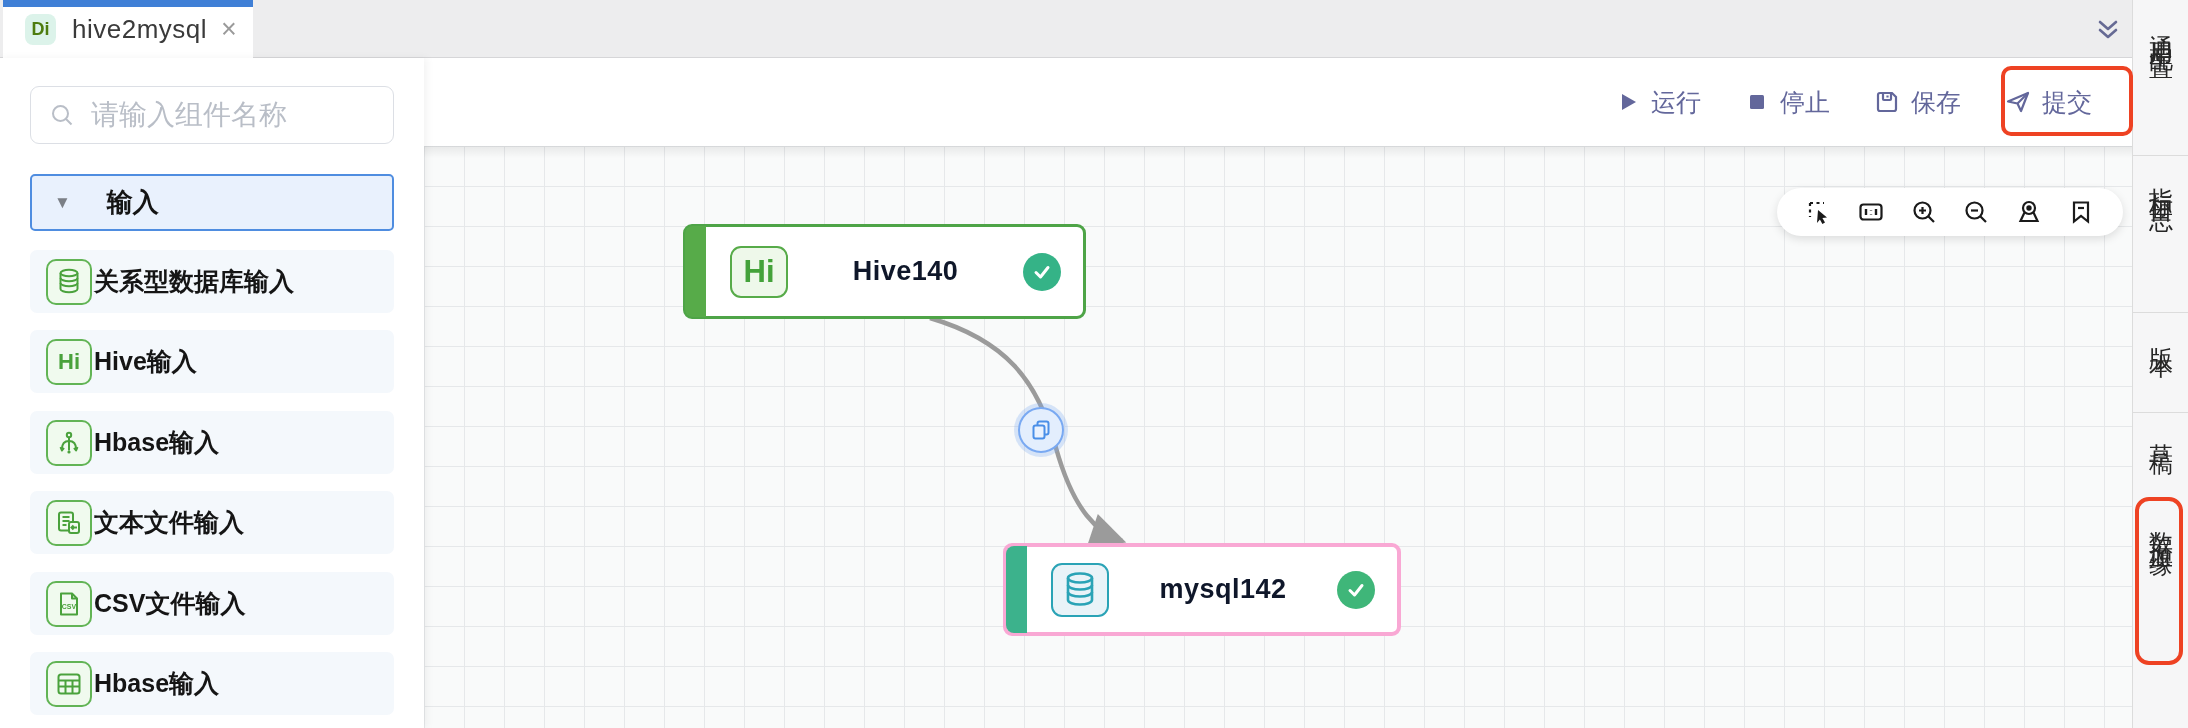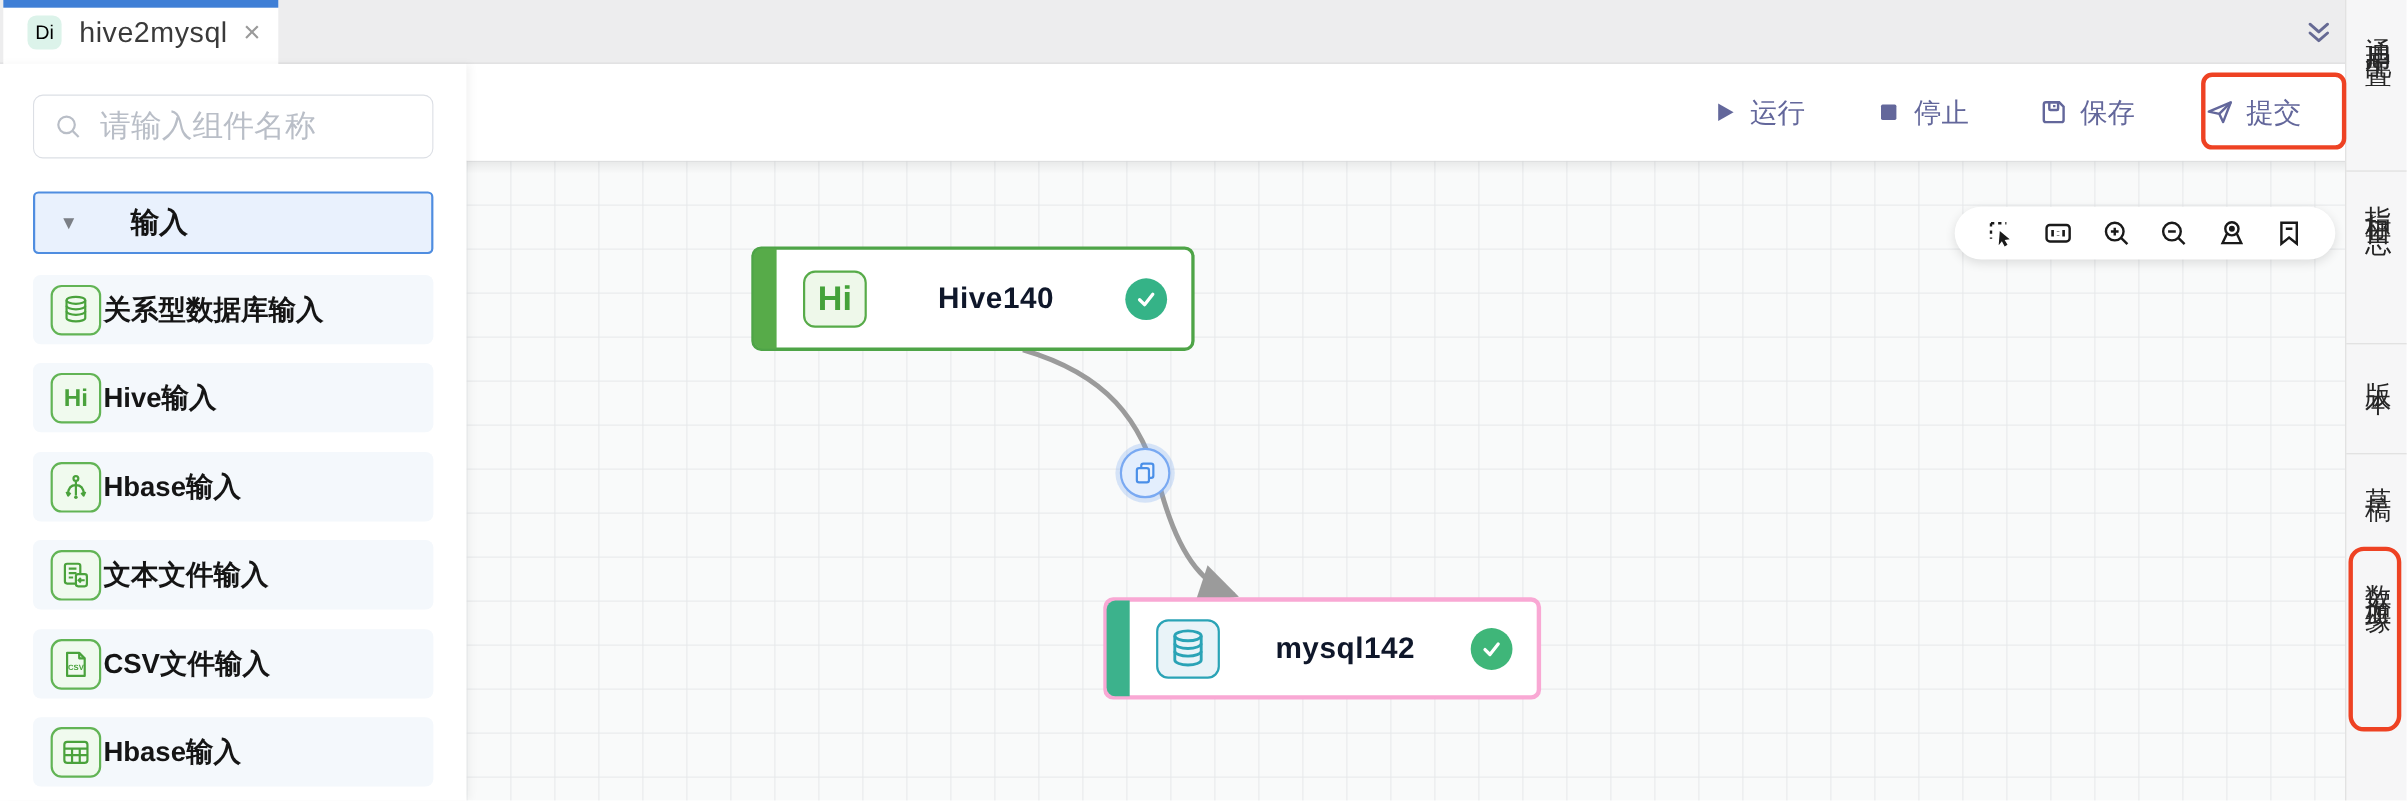--- a/index.html
+++ b/index.html
@@ -2,33 +2,33 @@
 <html><head>
 <meta charset="utf-8">
 <style>
   html,body{margin:0;padding:0;background:#ffffff;font-family:"Liberation Sans","DejaVu Sans",sans-serif;}
   #root{position:relative;width:2188px;height:728px;overflow:hidden;background:#ffffff;}
 
   
   .tabbar{position:absolute;left:0;top:0;width:2132px;height:58px;background:#ededee;border-bottom:1px solid #d6d6d8;box-sizing:border-box;}
   .tab-active{position:absolute;left:3px;top:0;width:250px;height:59px;background:#ffffff;display:flex;align-items:center;padding:0 16px;box-sizing:border-box;z-index:3;}
   .tab-topbar{position:absolute;left:0;top:0;width:100%;height:7px;background:#3f7fd6;}
-  .di-badge{width:31px;height:31px;border-radius:8px;background:#dcf3ea;color:#000000;font-weight:normal;font-size:18px;display:flex;align-items:center;justify-content:center;margin-left:6px;}
+  .di-badge{width:31px;height:31px;border-radius:8px;background:#dcf3ea;color:#4d7c0f;font-weight:bold;font-size:18px;display:flex;align-items:center;justify-content:center;margin-left:6px;}
   .tab-title{font-size:26px;color:#3a3a3a;margin-left:16px;letter-spacing:.5px;}
   .tab-close{font-size:27px;color:#9a9a9a;margin-left:14px;line-height:1;}
   .collapse-btn{position:absolute;left:2086px;top:10px;width:44px;height:40px;display:flex;align-items:center;justify-content:center;z-index:3;}
 
   
   .rightstrip{position:absolute;right:0;top:0;width:56px;height:728px;background:#f6f6f7;border-left:1px solid #dcdcdc;box-sizing:border-box;z-index:6;}
   .vtab{position:absolute;left:0;width:56px;text-align:center;writing-mode:vertical-rl;text-orientation:upright;font-size:24px;color:#262626;letter-spacing:7px;line-height:56px;}
   .vsep{position:absolute;left:0;width:56px;height:1px;background:#dcdcdc;}
   .lineage-box{position:absolute;left:2135px;top:497px;width:48px;height:168px;border:4px solid #ee4223;border-radius:14px;box-sizing:border-box;z-index:8;pointer-events:none;}
 
   
-  .headerrow{position:absolute;left:424px;top:58px;width:1708px;height:88px;background:#ffffff;display:flex;align-items:center;justify-content:flex-end;padding-right:40px;box-sizing:border-box;gap:64px;z-index:4;}
+  .headerrow{position:absolute;left:424px;top:58px;width:1708px;height:88px;background:#ffffff;display:flex;align-items:center;justify-content:flex-end;padding-right:40px;box-sizing:border-box;gap:44px;z-index:4;}
   .tbtn{display:flex;align-items:center;gap:11px;color:#63679b;font-size:25px;cursor:pointer;}
   .tbtn svg{display:block;}
   .submit-box{position:absolute;left:2001px;top:66px;width:132px;height:70px;border:4px solid #ee4223;border-radius:10px;box-sizing:border-box;z-index:7;pointer-events:none;}
 
   
   .canvas{position:absolute;left:424px;top:146px;width:1708px;height:582px;background-color:#f9fafa;
     background-image:linear-gradient(to right,#e6e8ea 1px,transparent 1px),linear-gradient(to bottom,#e6e8ea 1px,transparent 1px);
     background-size:40px 40px;z-index:1;}
   .canvas::before{content:"";position:absolute;left:0;top:0;width:100%;height:12px;background:linear-gradient(to bottom,rgba(0,0,0,.07),rgba(0,0,0,0));}
 
@@ -53,21 +53,21 @@
   .copy-badge{position:absolute;left:1018px;top:407px;width:46px;height:46px;border-radius:50%;background:#e3eefd;border:2px solid #79a9f2;box-shadow:0 0 0 4px rgba(121,169,242,.28);box-sizing:border-box;display:flex;align-items:center;justify-content:center;z-index:4;}
 
   
   .leftpanel{position:absolute;left:0;top:58px;width:424px;height:670px;background:#ffffff;box-shadow:3px 0 8px rgba(0,0,0,.05);z-index:5;}
   .search-wrap{position:absolute;left:30px;top:28px;width:364px;height:58px;border:1.5px solid #dcdfe5;border-radius:9px;display:flex;align-items:center;box-sizing:border-box;background:#fff;}
   .search-wrap svg{margin-left:18px;flex:0 0 auto;}
   .search-input{border:none;outline:none;flex:1;margin:0 14px;font-size:28px;color:#444;background:transparent;font-family:inherit;}
   .search-input::placeholder{color:#b9bec7;}
   .section-header{position:absolute;left:30px;top:116px;width:364px;height:57px;background:#e9f1fd;border:2.5px solid #4f8de0;border-radius:5px;display:flex;align-items:center;box-sizing:border-box;}
   .caret{margin-left:22px;color:#7b7f86;font-size:17px;}
-  .section-label{margin-left:48px;font-size:26px;font-weight:bold;color:#141414;}
+  .section-label{margin-left:36px;font-size:26px;font-weight:bold;color:#141414;}
   .comp-item{position:absolute;left:30px;width:364px;height:63px;background:#f4f8fc;border-radius:7px;display:flex;align-items:center;cursor:grab;}
   .comp-icon{width:46px;height:46px;margin-left:16px;border-radius:10px;background:#f0faee;border:2.5px solid #62b455;display:flex;align-items:center;justify-content:center;box-sizing:border-box;color:#4aa23c;}
   .comp-label{margin-left:2px;font-size:25px;font-weight:bold;color:#151515;}
 </style>
 </head>
 <body>
 
 <div id="root">
 
   <div class="canvas"></div>

